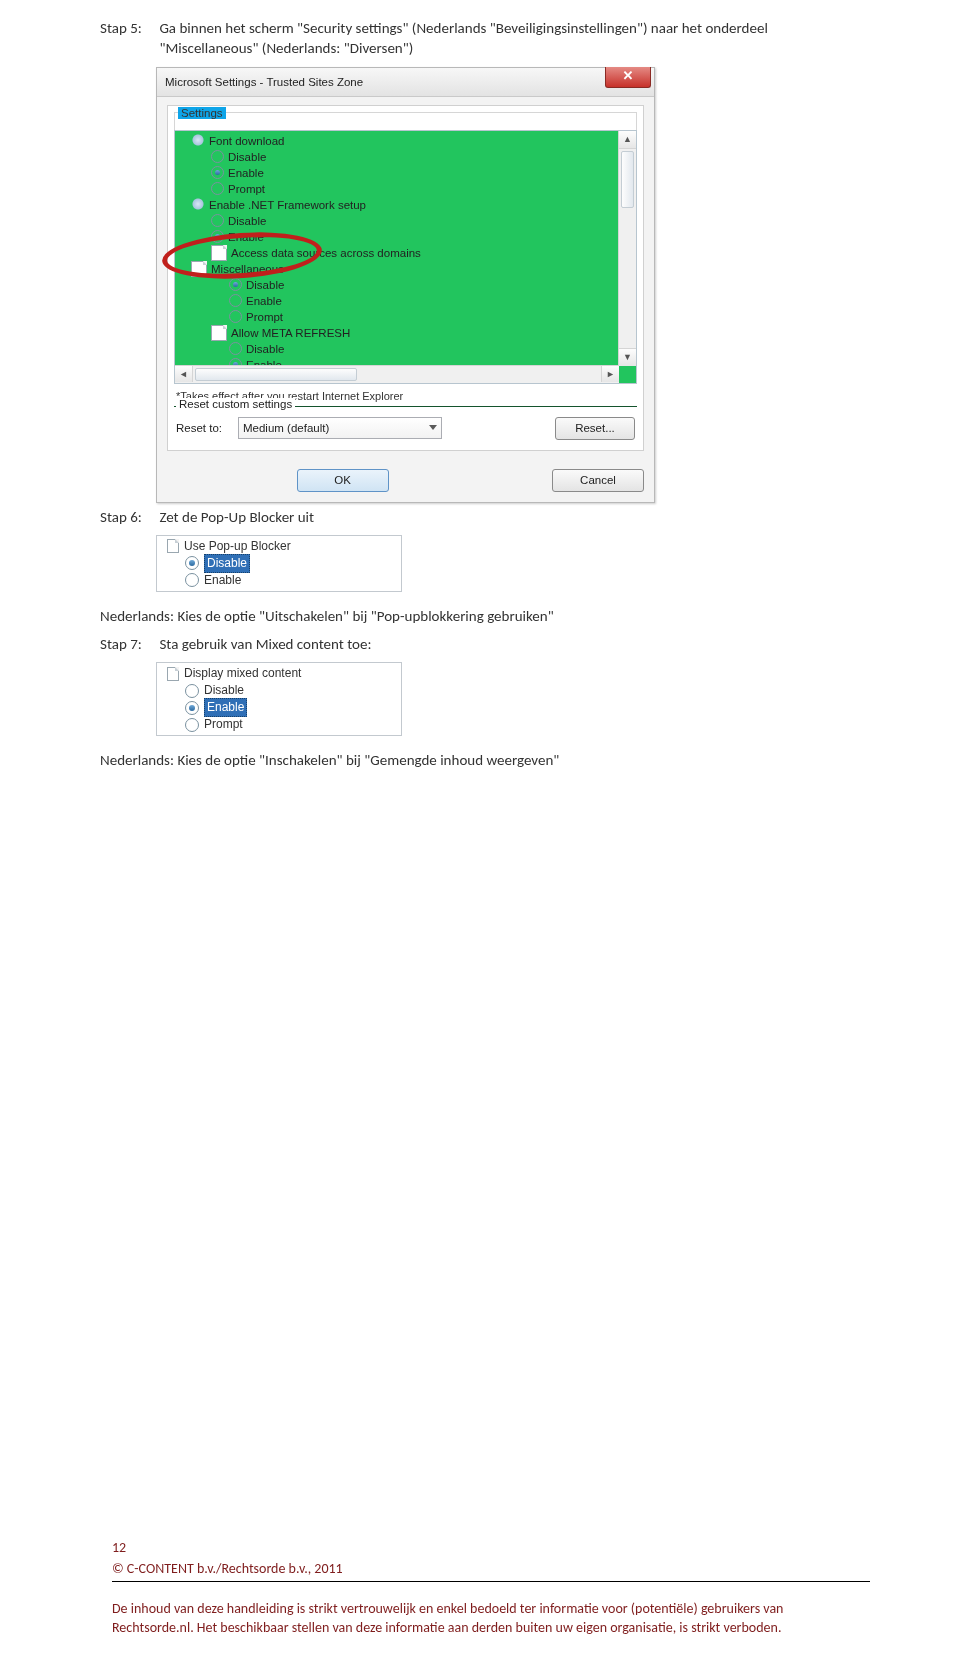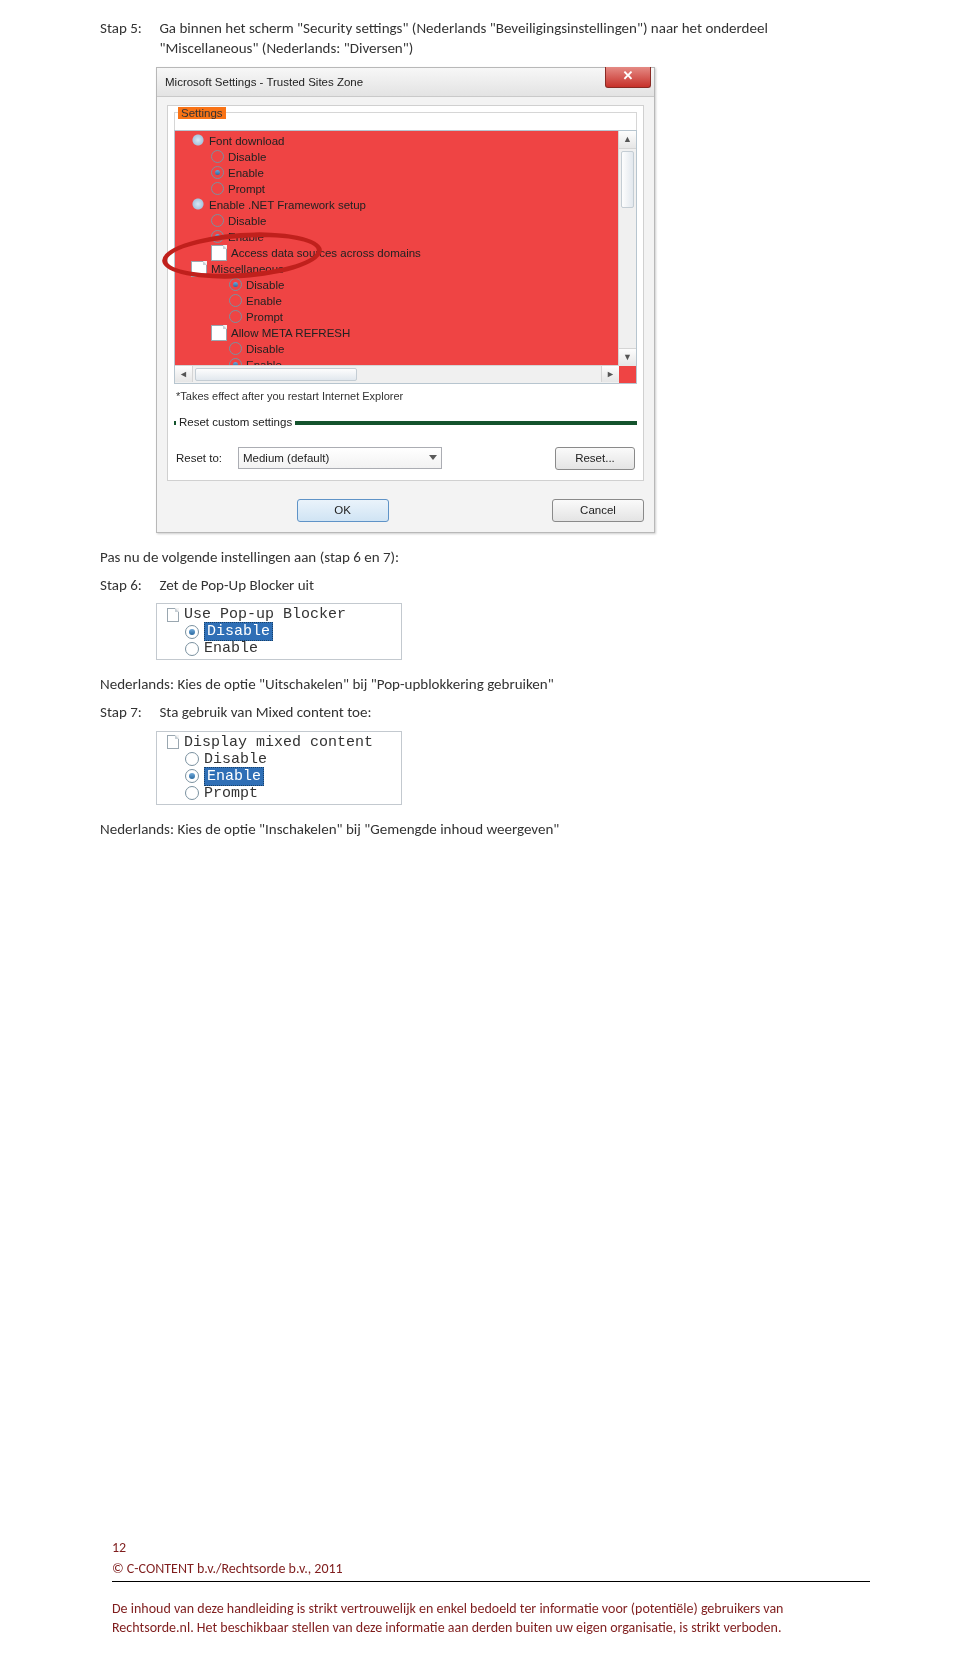--- a/index.html
+++ b/index.html
@@ -7,55 +7,55 @@
   .step{font-size:15px;line-height:1.35;margin-bottom:8px}
   .step-label{display:inline-block;width:56px;vertical-align:top}
   .step-body{display:inline-block;width:690px;vertical-align:top}
   .indent{margin-left:56px}
   
   .dialog{width:497px;margin:4px 0 4px 56px;border:1px solid #b8b8b8;background:#f3f3f3;font-family:"Segoe UI",Tahoma,sans-serif;font-size:11.5px;color:#222;box-shadow:1px 1px 2px rgba(0,0,0,0.2)}
   .titlebar{height:28px;background:linear-gradient(#f7f7f7,#e3e3e3);border-bottom:1px solid #c9c9c9;position:relative;padding-left:8px;line-height:28px}
   .titlebar .close{position:absolute;right:3px;top:-1px;width:44px;height:20px;background:linear-gradient(#e58a84,#c7312a);border:1px solid #8a2a24;border-top:none;border-radius:0 0 3px 3px;color:#fff;text-align:center;line-height:18px;font-weight:bold;font-size:13px}
   .dlg-inner{margin:8px 10px 10px 10px;border:1px solid #d0d0d0;background:#fff;padding:6px 6px 0 6px}
   .grouplabel{font-size:11.5px;border:1px solid #d6d6d6;border-bottom:none;padding:3px 0 0 3px;position:relative;height:14px}
-  .grouplabel span{background:#f97316;position:relative;top:-9px;padding:0 3px;color:#333}
-  .treewrap{border:1px solid #b7c5cf;height:252px;position:relative;background:#ef4444;overflow:hidden}
+  .grouplabel span{background:#0ea5e9;position:relative;top:-9px;padding:0 3px;color:#333}
+  .treewrap{border:1px solid #b7c5cf;height:252px;position:relative;background:#22c55e;overflow:hidden}
   .tree{padding:2px 0 0 2px;font-size:11.5px;line-height:16px}
   .tree .node{display:flex;align-items:center;height:16px}
   .tree .node.lvl1{margin-left:14px}
   .tree .node.lvl2{margin-left:34px}
   .tree .radio{width:11px;height:11px;border:1px solid #7a919f;border-radius:50%;margin-right:4px;display:inline-flex;align-items:center;justify-content:center;flex:0 0 11px}
   .tree .radio.sel::after{content:"";width:5px;height:5px;border-radius:50%;background:linear-gradient(#6fa8d8,#2b6aa0)}
   .tree .ico{width:14px;height:14px;margin-right:4px;flex:0 0 14px;display:inline-flex;align-items:center;justify-content:center}
   .ico-gear{background:radial-gradient(circle at 7px 6px,#d9e8f5 0,#a9c6df 5px,transparent 6px)}
   .ico-page{border:1px solid #9aa7b0;background:#fff;width:10px;height:12px;position:relative}
   .ico-page::before{content:"";position:absolute;right:-1px;top:-1px;border-top:4px solid #f3f3f3;border-left:4px solid #c8d0d6}
   .tree-scroll{position:absolute;right:0;top:0;bottom:17px;width:17px;background:#f0f0f0;border-left:1px solid #d5d5d5}
   .tree-scroll .up,.tree-scroll .dn{height:17px;background:linear-gradient(#fdfdfd,#e6e6e6);border-bottom:1px solid #d5d5d5;text-align:center;font-size:9px;line-height:17px;color:#555}
   .tree-scroll .dn{position:absolute;bottom:0;left:0;right:0;border-top:1px solid #d5d5d5;border-bottom:none}
   .tree-scroll .thumb{position:absolute;left:2px;right:2px;top:20px;height:55px;background:linear-gradient(90deg,#fdfdfd,#e2e8ee);border:1px solid #c4cdd4;border-radius:2px}
   .tree-hscroll{position:absolute;left:0;right:17px;bottom:0;height:17px;background:#f0f0f0;border-top:1px solid #d5d5d5}
   .tree-hscroll .l,.tree-hscroll .r{width:17px;height:16px;background:linear-gradient(#fdfdfd,#e6e6e6);display:inline-flex;align-items:center;justify-content:center;font-size:9px;color:#555;border-right:1px solid #d5d5d5}
   .tree-hscroll .r{float:right;border-left:1px solid #d5d5d5;border-right:none}
   .tree-hscroll .hthumb{position:absolute;top:2px;bottom:2px;left:20px;width:160px;background:linear-gradient(#fdfdfd,#e2e8ee);border:1px solid #c4cdd4;border-radius:2px}
   .note{font-size:11px;margin:6px 0 4px 2px;color:#333}
-  .reset-group{border-top:4px solid #14532d;margin-top:19px;padding:22px 2px 10px 2px;position:relative}
+  .reset-group{border-top:1px solid #14532d;margin-top:4px;padding:10px 2px 10px 2px;position:relative}
   .reset-legend{position:absolute;top:-9px;left:2px;background:#fff;padding:0 3px;font-size:11.5px}
   .reset-row{display:flex;align-items:center;font-size:11.5px}
   .reset-row .lbl{width:62px}
   .combo{flex:0 0 180px;height:20px;border:1px solid #abadb3;background:linear-gradient(#fff,#f2f2f2);display:flex;align-items:center;padding:0 18px 0 4px;position:relative}
   .combo::after{content:"";position:absolute;right:4px;top:7px;border-left:4px solid transparent;border-right:4px solid transparent;border-top:5px solid #5a5a5a}
   .btn{height:21px;border:1px solid #8a8a8a;background:linear-gradient(#fafafa,#e4e4e4);border-radius:3px;padding:0 10px;font-size:11.5px;display:inline-flex;align-items:center;margin-left:auto;min-width:58px;justify-content:center;cursor:default}
   .dlg-buttons{display:flex;justify-content:flex-end;gap:24px;padding:8px 10px 10px 0}
   .btn.ok{background:linear-gradient(#eaf3fb,#d0e4f4);border-color:#5f93c7;min-width:70px}
   .btn.cancel{min-width:70px}
   
   .circle{position:absolute;border:5px solid #c0201c;border-radius:50%;pointer-events:none}
   
-  .snippet{border:1px solid #c3c9cf;background:#fff;font-family:Liberation Mono, monospace;font-size:15px;line-height:17px;padding:2px 2px 2px 2px;margin-left:56px;width:280px}
+  .snippet{border:1px solid #c3c9cf;background:#fff;font-family:Liberation Sans, sans-serif;font-size:12px;line-height:17px;padding:2px 2px 2px 2px;margin-left:56px;width:280px}
   .snippet .srow{display:flex;align-items:center;height:17px}
   .snippet .srow.head{margin-left:8px}
   .snippet .srow.opt{margin-left:26px}
   .snippet .radio{width:12px;height:12px;border:1px solid #7a919f;border-radius:50%;margin-right:5px;display:inline-flex;align-items:center;justify-content:center}
   .snippet .radio.sel::after{content:"";width:6px;height:6px;border-radius:50%;background:linear-gradient(#6fa8d8,#2b6aa0)}
   .snippet .sel-text{background:#2f6fb6;color:#fff;padding:0 2px;border:1px dotted #17416a}
   .para{font-size:15px;line-height:1.35;margin:14px 0 8px 0}
   .footer{position:absolute;left:112px;right:90px;bottom:34px;font-size:14px;color:#7f1d1d;line-height:1.35}
   .footer .pnum{margin-bottom:2px}
   .footer .copy{margin-bottom:18px;border-bottom:1px solid #000;padding-bottom:2px;display:inline-block;width:100%}
@@ -184,21 +184,20 @@
     <div class="dlg-buttons">
       <div class="btn ok">
           <span>OK</span>
         </div>
       <div class="btn cancel">
           <span>Cancel</span>
         </div>
     </div>
   </div>
 
-  <div class="para">Pas nu de volgende instellingen aan (stap 6 en 7):</div>
 
   <div class="step">
     <span class="step-label">Stap 6:</span>
     <span class="step-body">Zet de Pop-Up Blocker uit</span>
   </div>
   <div class="snippet" style="width:240px">
     <div class="srow head">
         <span class="ico ico-page" style="width:10px;height:12px;margin-right:5px"></span>
         <span>Use Pop-up Blocker</span>
       </div>

